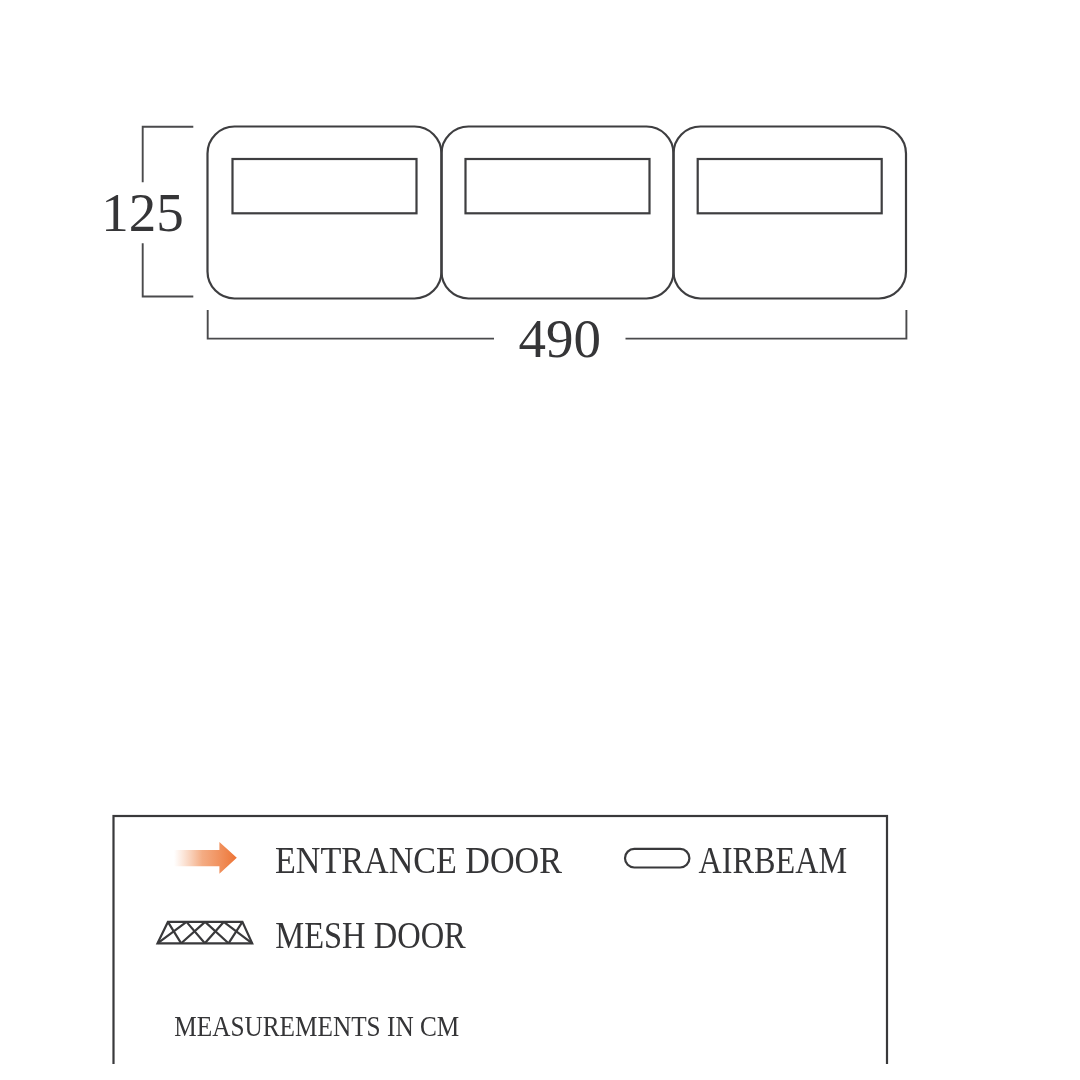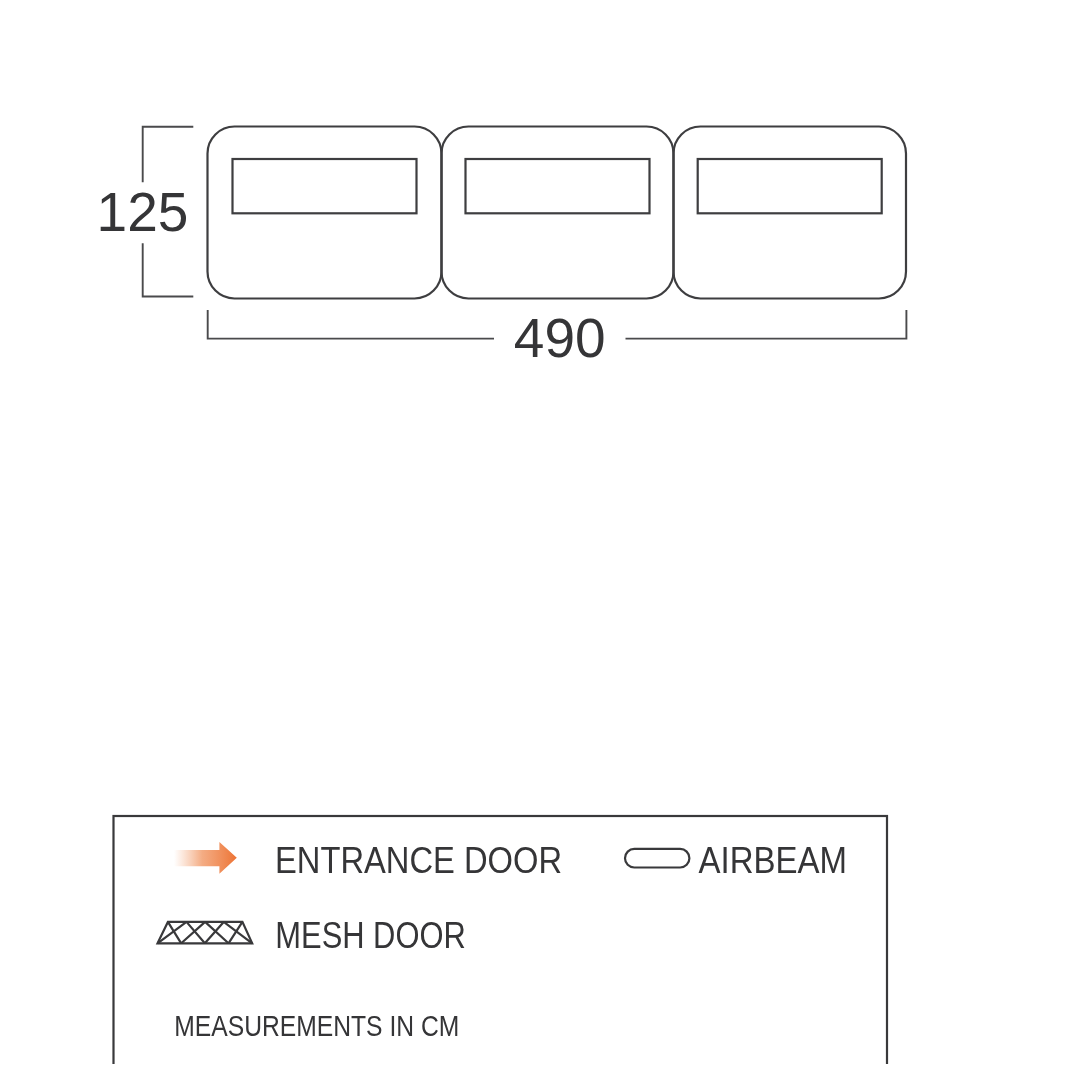--- a/index.html
+++ b/index.html
@@ -1,16 +1,16 @@
 <!DOCTYPE html>
 <html><head>
 <meta charset="utf-8">
 <style>
   html,body{margin:0;padding:0;background:#ffffff;}
-  .page{width:1080px;height:1064px;position:relative;font-family:Liberation Sans, sans-serif;}
+  .page{width:1080px;height:1064px;position:relative;font-family:Liberation Serif, serif;}
   svg{position:absolute;top:0;left:0;}
 </style>
 </head>
 <body>
 <div class="page">
 <svg width="1080" height="1080" viewBox="0 0 1080 1080">
   <defs>
     <linearGradient id="arrowGrad" x1="0" y1="0" x2="1" y2="0">
       <stop offset="0" stop-color="#f29e6d" stop-opacity="0"></stop>
       <stop offset="0.45" stop-color="#f0905a" stop-opacity="0.75"></stop>

